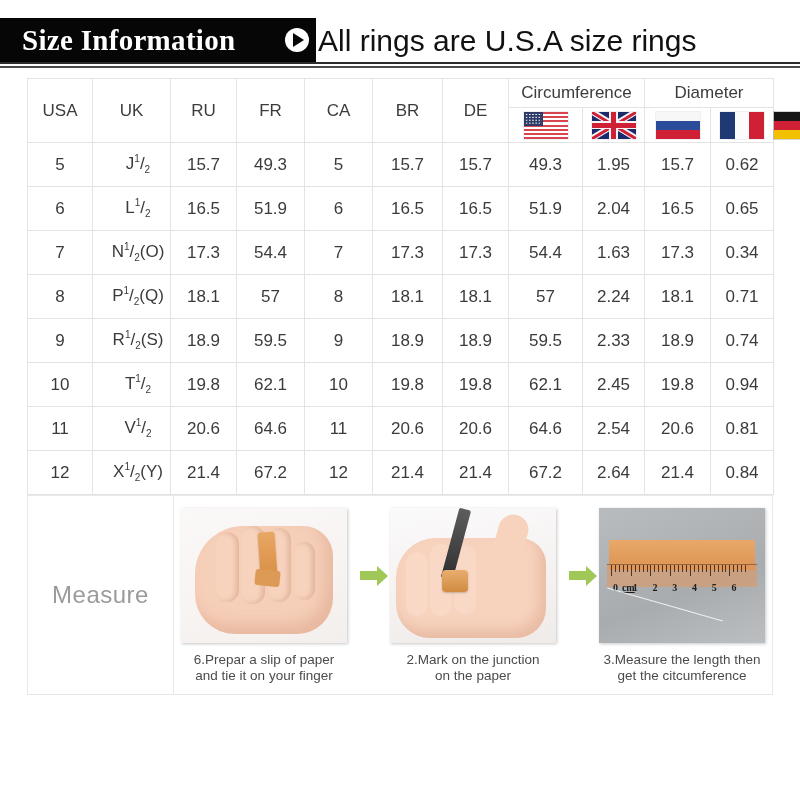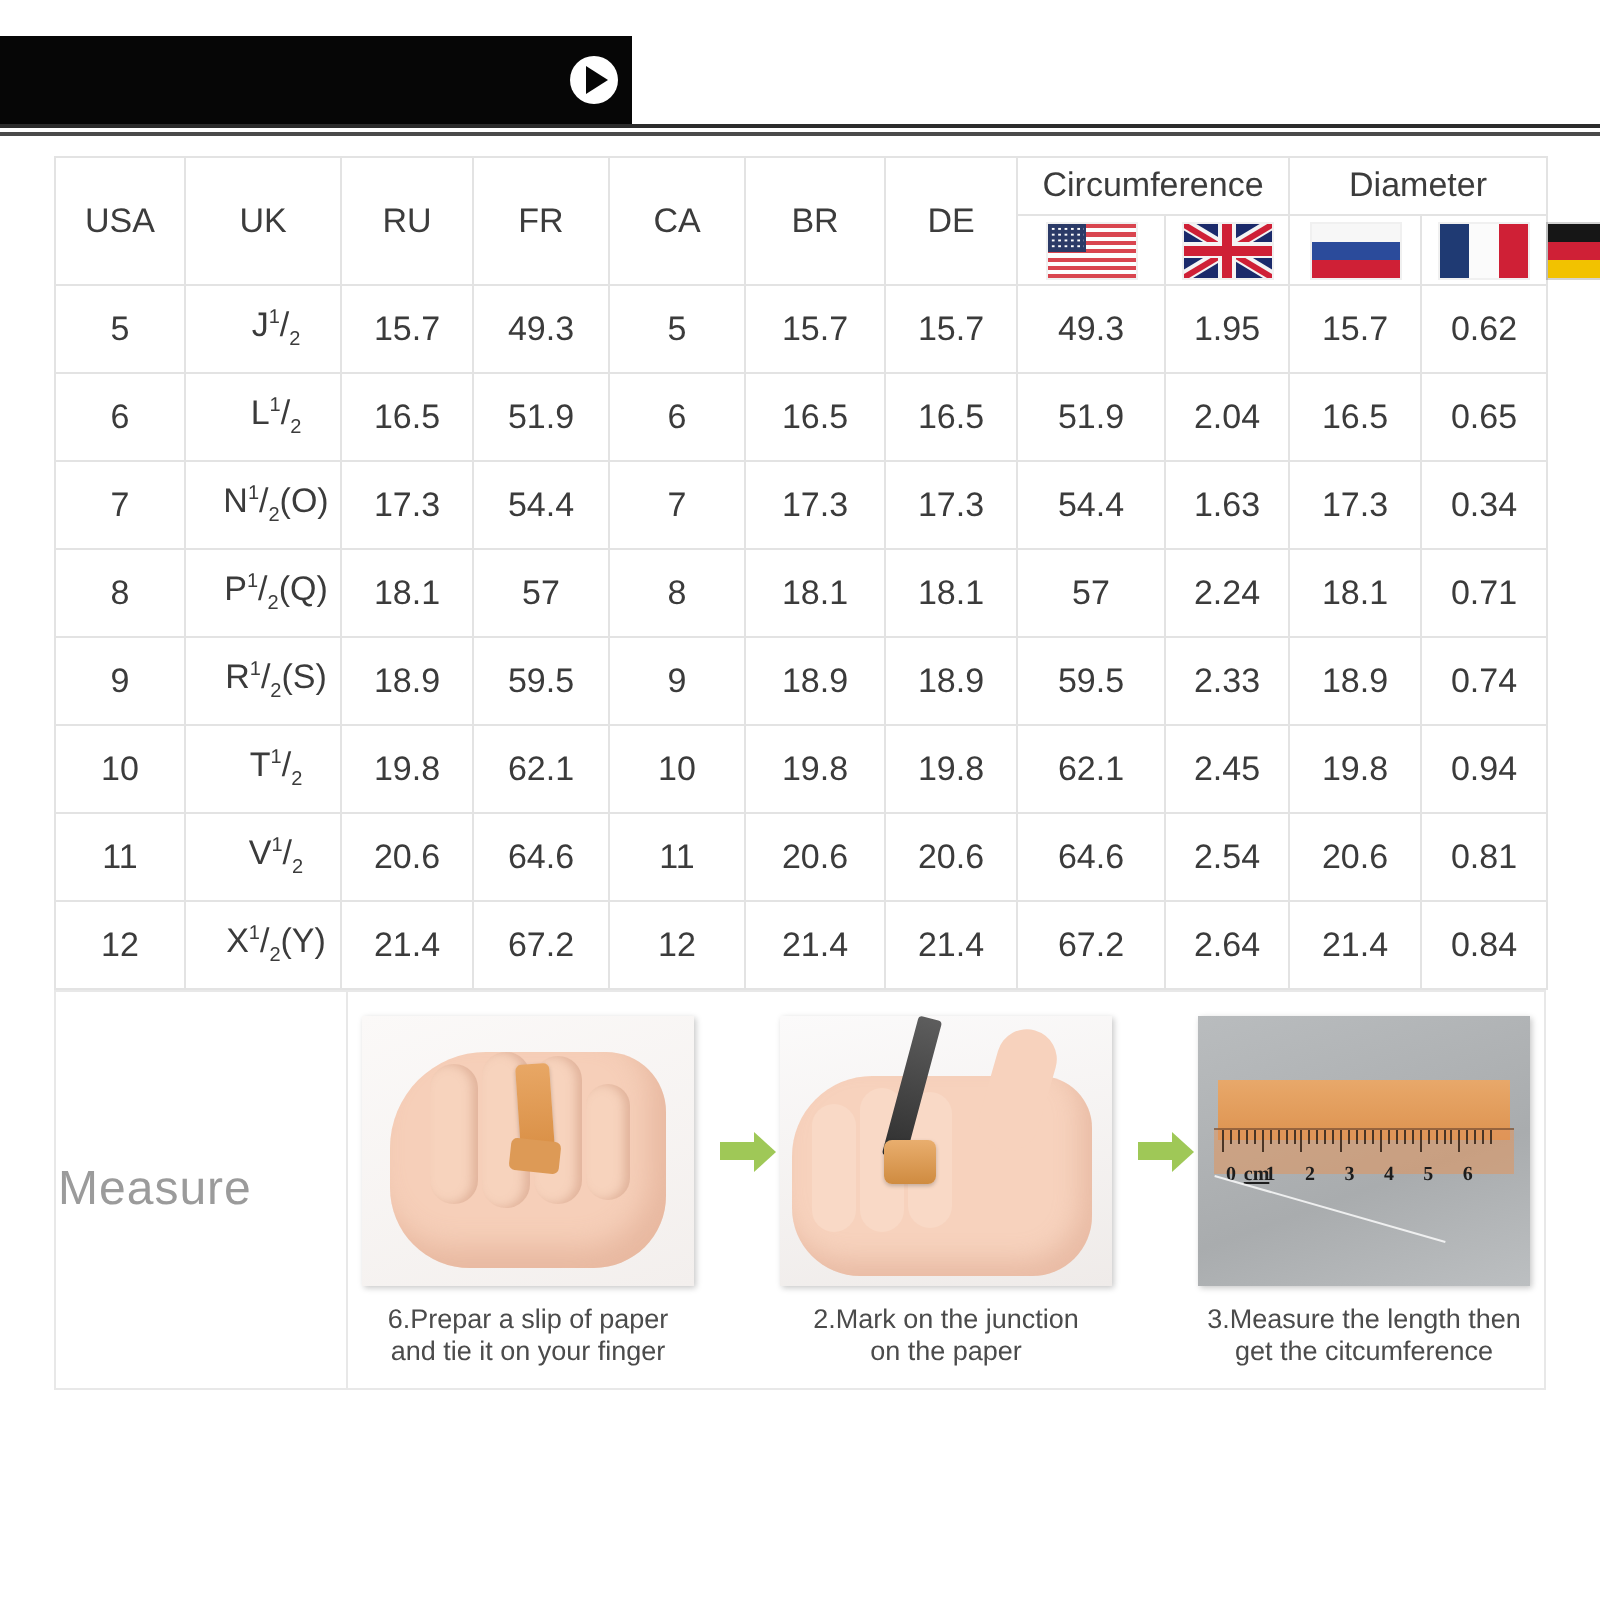--- a/index.html
+++ b/index.html
@@ -119,21 +119,21 @@
   .flag-br .globe{position:absolute;left:50%;top:50%;width:10px;height:10px;
      margin:-5px 0 0 -5px;border-radius:50%;background:#1d3b8b;}
   
   .flag-de{background:linear-gradient(to bottom,#161616 0 33.3%,#cf2036 33.3% 66.6%,#f2c200 66.6% 100%);}
 
   
   .measure-wrap{position:relative;margin:0 0 0 27px;width:746px;}
   .measure-table{border-collapse:collapse;width:746px;table-layout:fixed;}
   .measure-table td{border:1px solid #e8e8e8;vertical-align:middle;}
   .measure-label{
-    width:143px;text-align:left;color:#9b9b9b;font-size:24px;
+    width:143px;text-align:center;color:#9b9b9b;font-size:24px;
     letter-spacing:.5px;
   }
   .steps-cell{padding:12px 6px 10px 6px;}
   .steps{display:flex;align-items:flex-start;justify-content:space-between;}
   .step{width:168px;display:flex;flex-direction:column;align-items:center;}
   .photo{
     width:166px;height:135px;position:relative;overflow:hidden;
     background:#f0eeec;box-shadow:1px 1px 3px rgba(0,0,0,.22);
   }
   .cap{margin-top:9px;font-size:13.5px;line-height:16px;color:#4b4b4b;
@@ -202,21 +202,23 @@
   .p3 .diag{position:absolute;left:6px;top:96px;width:120px;height:1px;
     background:rgba(255,255,255,.8);transform:rotate(16deg);}
 </style>
 </head>
 <body>
 
 <div class="page">
 
   <div class="header">
     <div class="header-black"></div>
+    <div class="header-title">Size Information</div>
     <div class="play-icon"></div>
+    <div class="header-sub">All rings are U.S.A size rings</div>
   </div>
   <div class="rule-wrap">
     <div class="r1"></div>
     <div class="r2"></div>
   </div>
 
   <div class="table-zone">
     <table class="sizes">
       <colgroup>
         <col class="c-usa">

